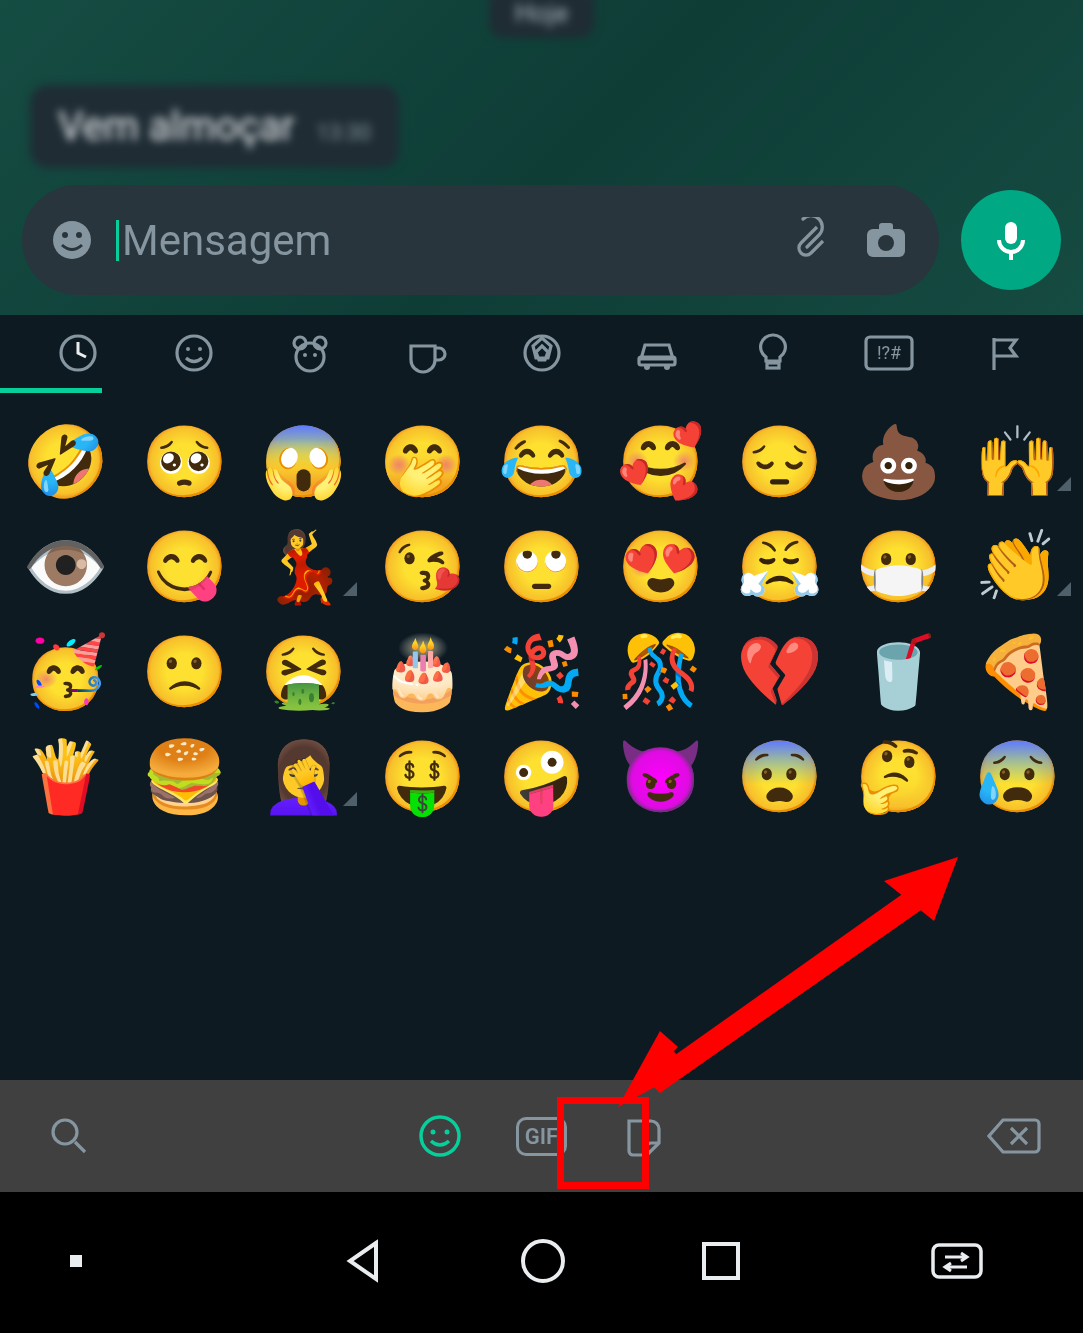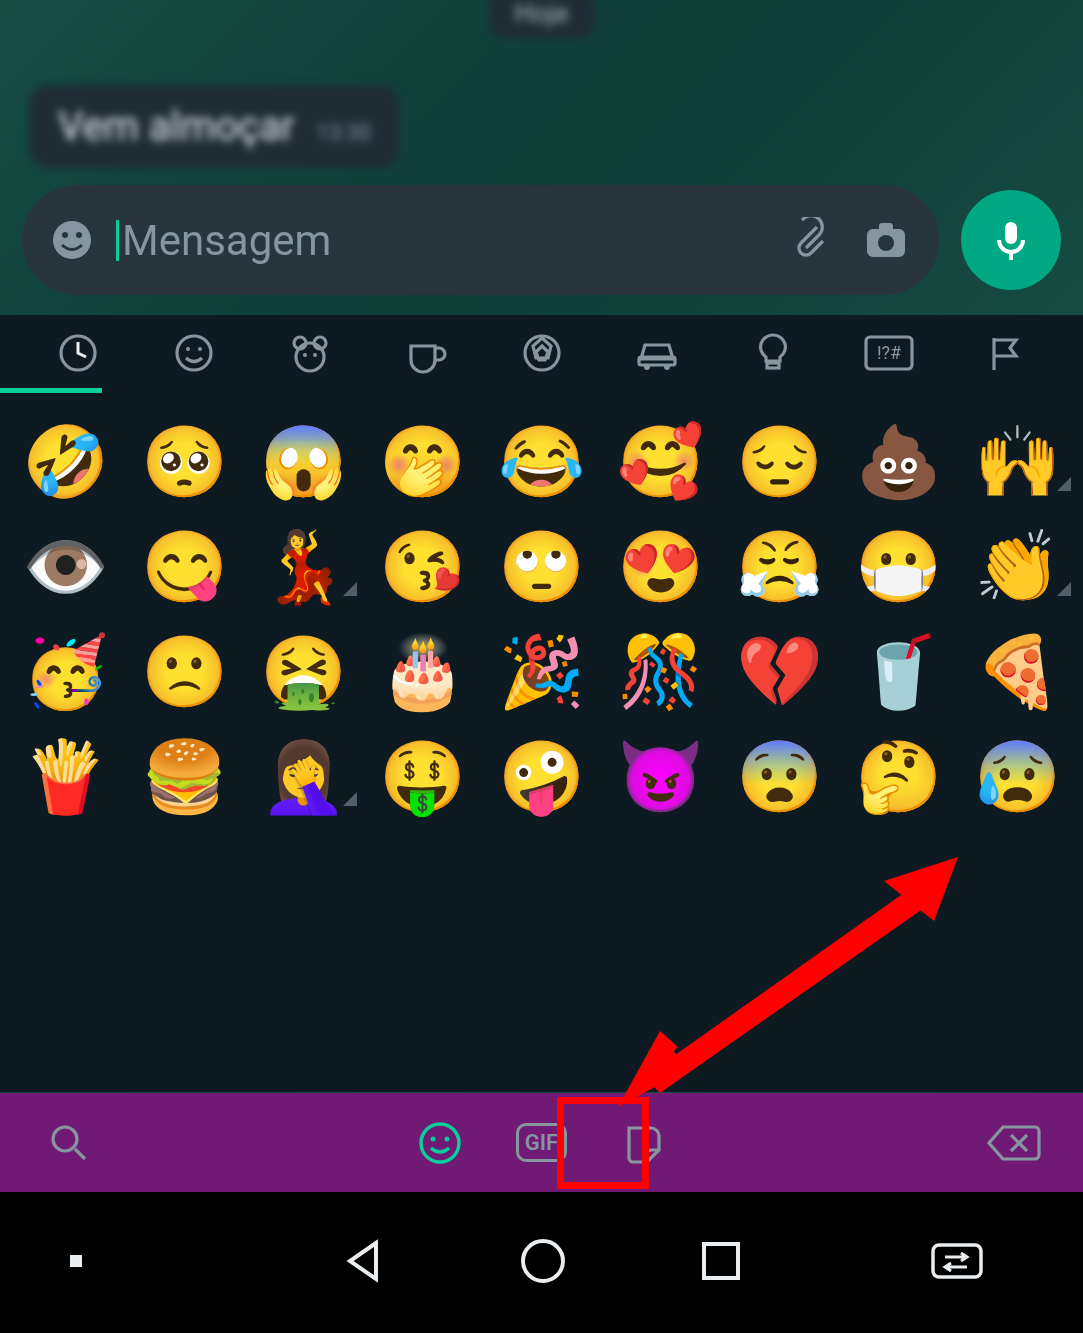--- a/index.html
+++ b/index.html
@@ -44,22 +44,22 @@
   .cat-row .cat:first-child.active::after{ left:-22px; }
 
   .emoji-grid{ flex:1; display:grid; grid-template-columns:repeat(9,1fr);
     grid-auto-rows:105px; align-items:center; justify-items:center;
     padding:14px 6px 6px 6px; gap:0;}
   .emoji-cell{ font-size:70px; line-height:1; position:relative; width:100%;
     display:flex; align-items:center; justify-content:center; }
   .tone-mark::after{ content:""; position:absolute; right:6px; bottom:6px;
     border-right:14px solid #50606b; border-top:14px solid transparent;}
 
-  .bottom-row{ position:absolute; bottom:141px; left:0; right:0; height:99px;
-    background:#701a75; display:flex; align-items:center; padding:0 36px;}
+  .bottom-row{ position:absolute; bottom:141px; left:0; right:0; height:112px;
+    background:#404040; display:flex; align-items:center; padding:0 36px;}
   .spacer{ flex:1; }
   .center-group{ display:flex; align-items:center; gap:36px; }
   .br-btn{ display:flex; align-items:center; justify-content:center; width:66px; height:66px; }
   .br-emoji svg circle:first-child{ stroke:#06cf9c }
   .gif-box{ border:3px solid #8696a0; border-radius:10px; padding:4px 6px;
     color:#8696a0; font-size:22px; font-weight:600;}
 
   .red-box{ position:absolute; border:7px solid #ff0000; }
   .arrow path,.arrow polygon{ fill:#ff0000; }
 

